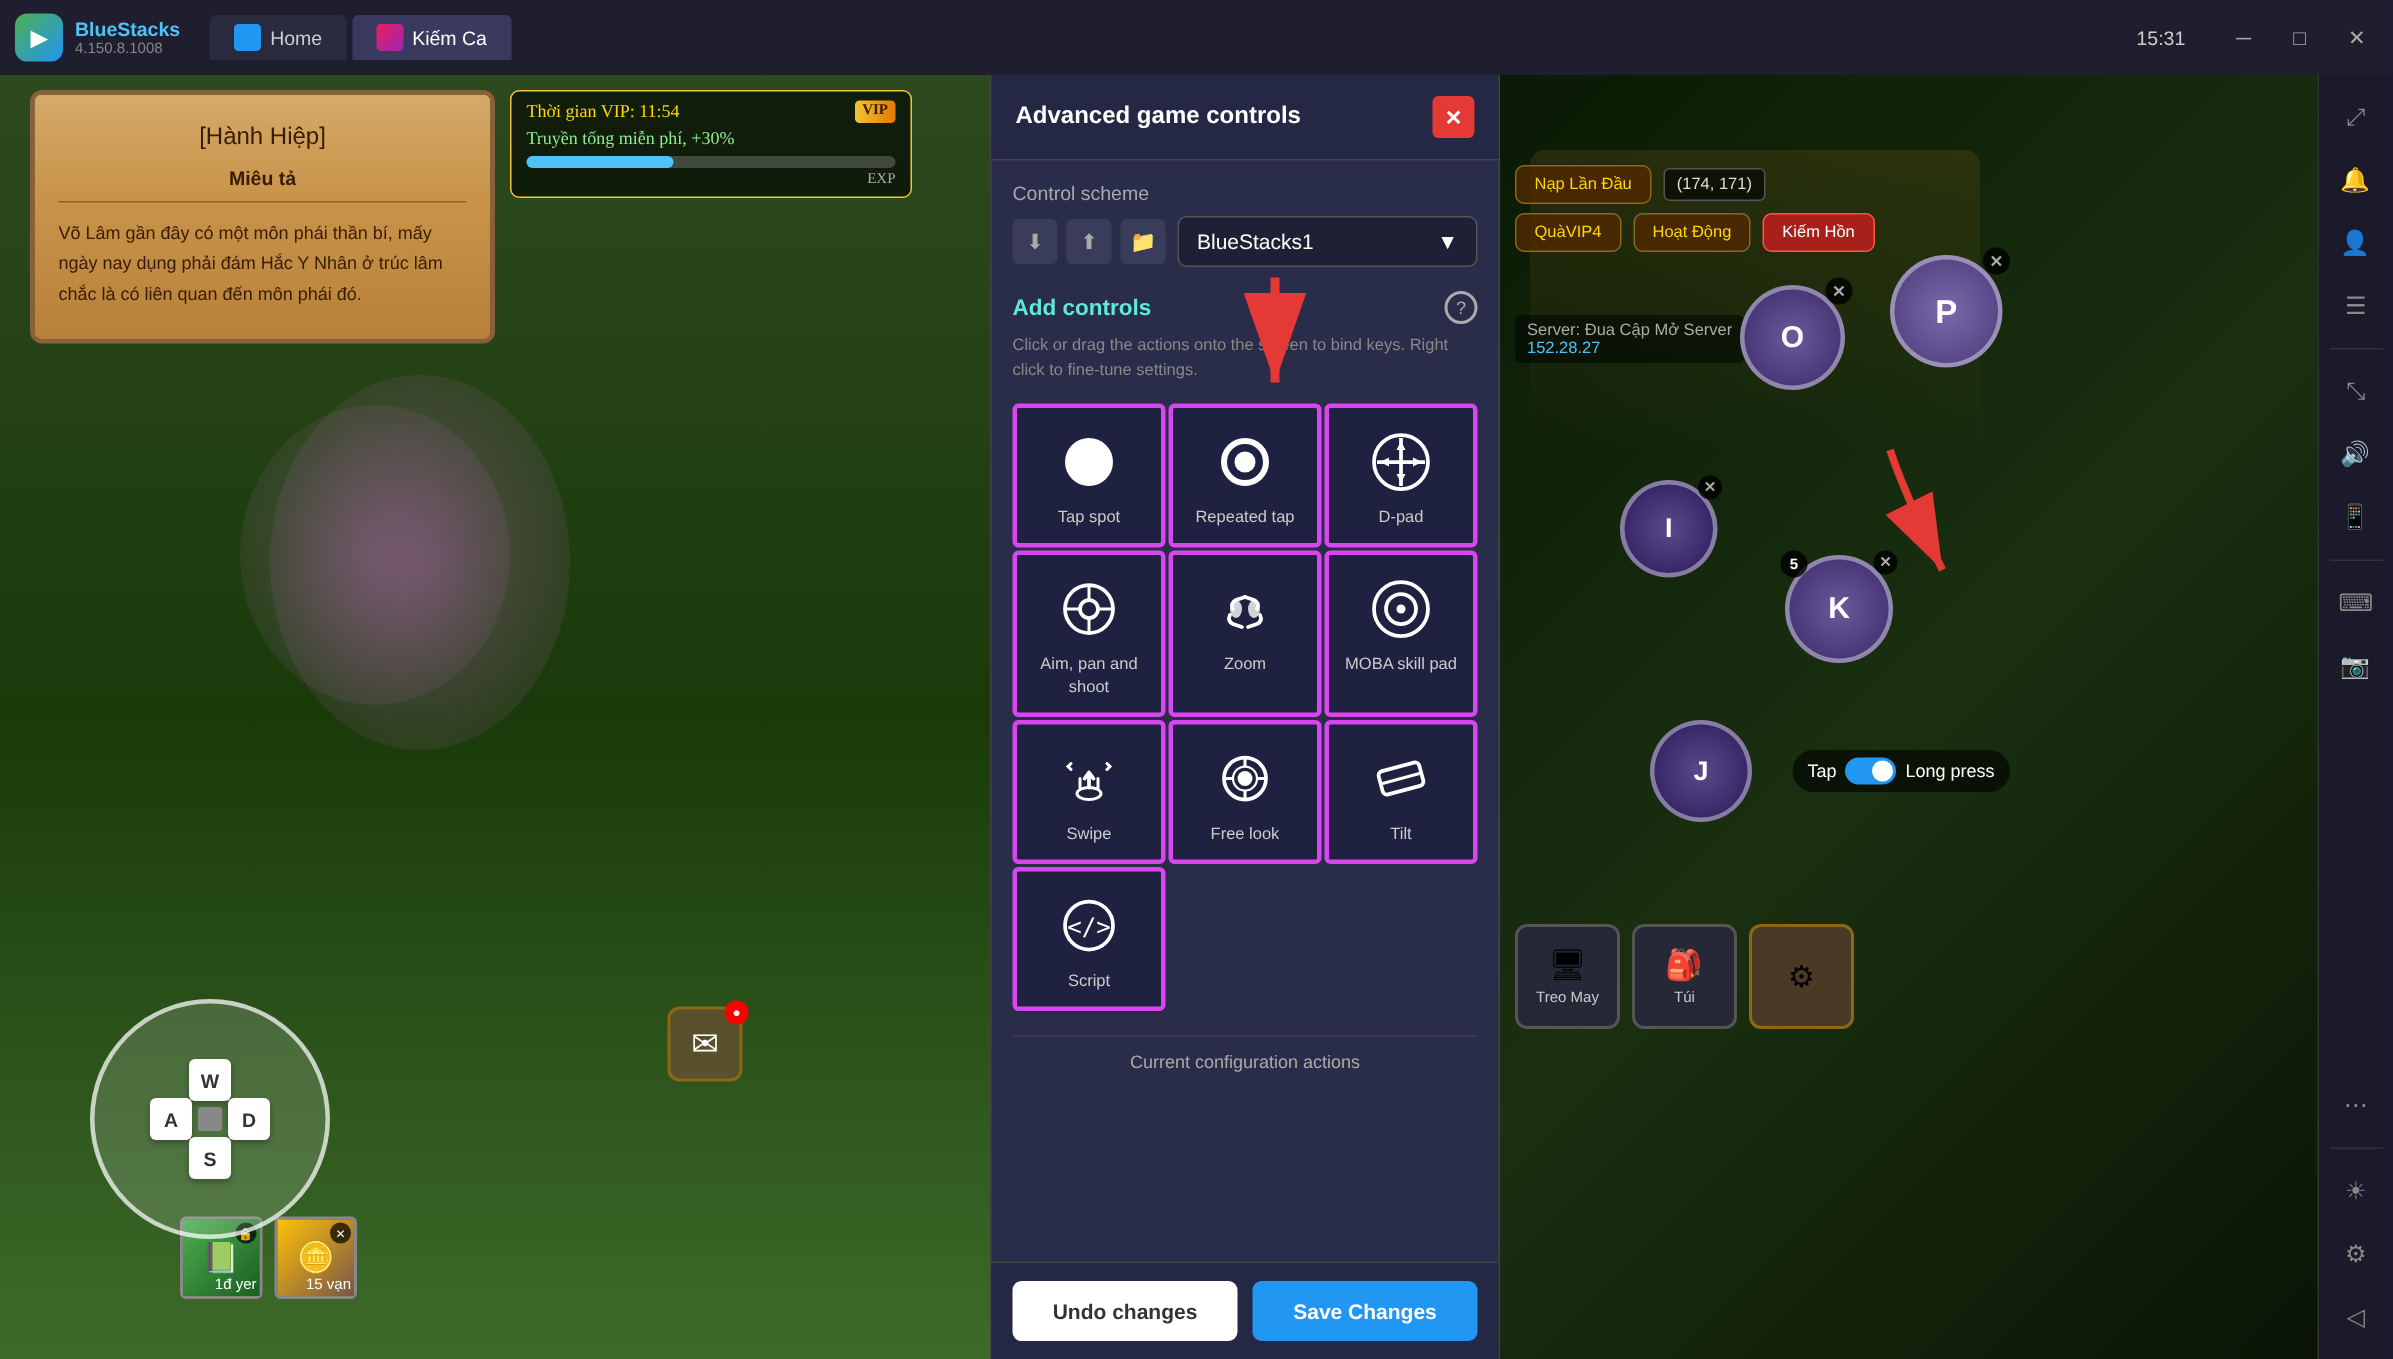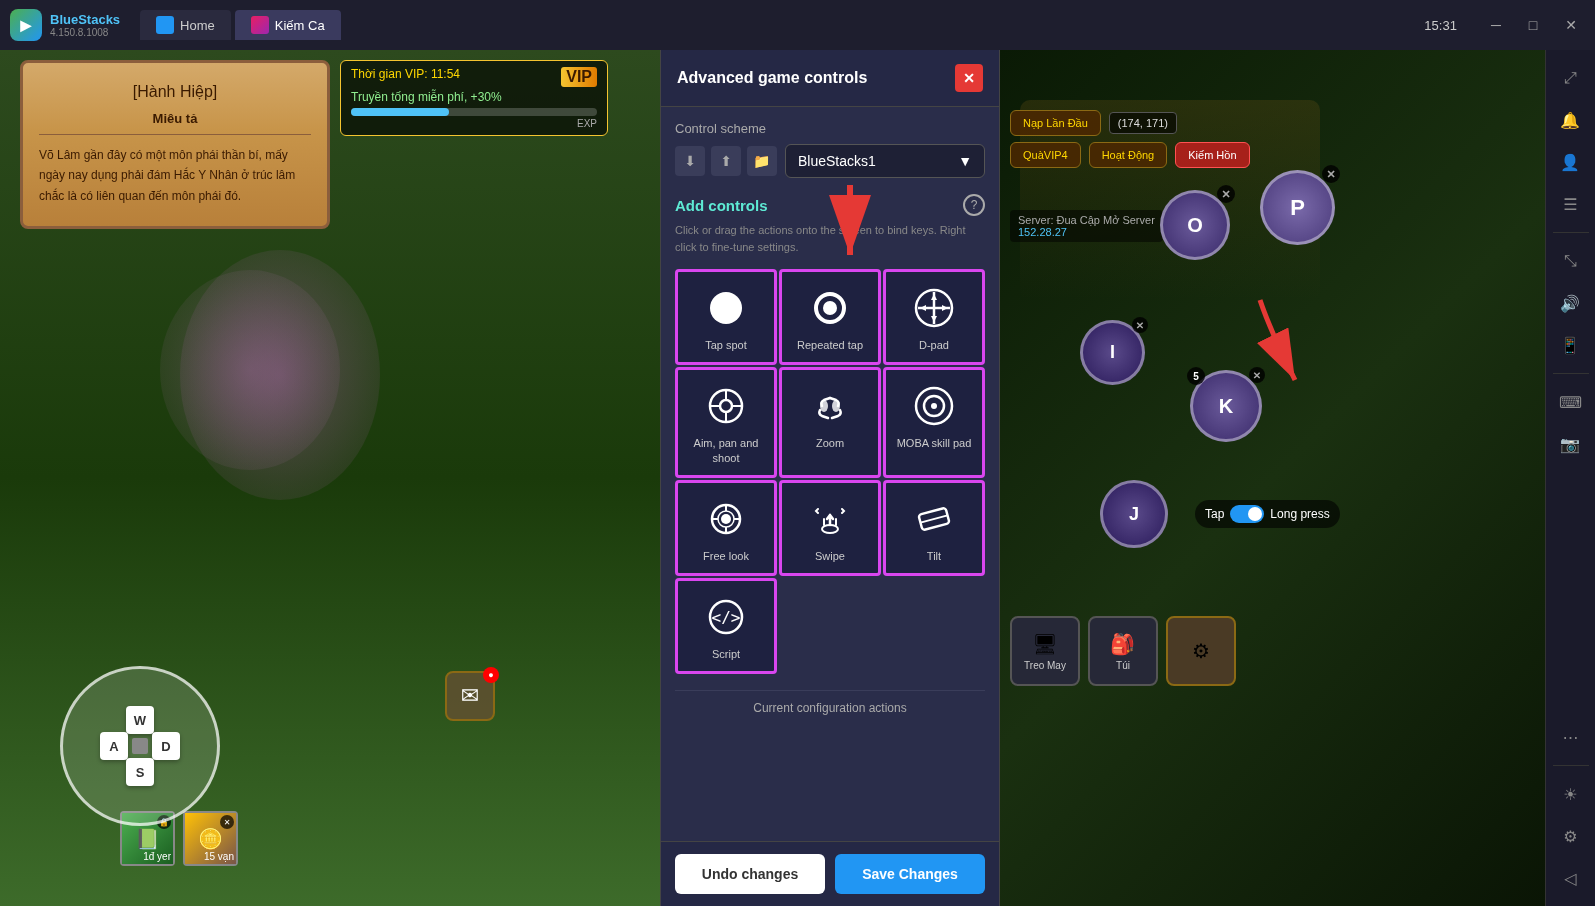--- a/index.html
+++ b/index.html
@@ -105,27 +105,28 @@
     .vip-bar {
       position: absolute;
       top: 10px; left: 340px;
       width: 268px;
       background: rgba(0,0,0,0.6);
       border: 1px solid #f4c430;
       border-radius: 6px;
       padding: 6px 10px;
       font-size: 12px;
       color: #ffd700;
+      font-family: Liberation Serif, serif;
     }
     .vip-row { display: flex; justify-content: space-between; margin-bottom: 3px; }
     .vip-badge {
       display: inline-block;
       background: linear-gradient(90deg, #f4c430, #e07b00);
       color: #3a1a00;
-      font-size: 16px;
+      font-size: 10px;
       font-weight: bold;
       padding: 1px 5px;
       border-radius: 3px;
     }
     .exp-bar {
       height: 8px;
       background: rgba(255,255,255,0.2);
       border-radius: 4px;
       margin-top: 4px;
     }
@@ -618,45 +619,45 @@
             <circle cx="22" cy="22" r="10" fill="none" stroke="white" stroke-width="2.5"></circle>
             <circle cx="22" cy="22" r="3" fill="white"></circle>
           </svg>
         </div>
         <span class="control-label">MOBA skill pad</span>
       </div>
 
       <div class="control-item">
         <div class="control-icon">
           <svg class="ctrl-svg" viewBox="0 0 44 44">
+
+            <path d="M22 28 L22 18 M22 18 L19 22 M22 18 L25 22" stroke="white" stroke-width="2.5" stroke-linecap="round" fill="none"></path>
+            <path d="M16 28 L16 22 M28 28 L28 22" stroke="white" stroke-width="2" stroke-linecap="round" fill="none"></path>
+            <ellipse cx="22" cy="32" rx="8" ry="4" fill="none" stroke="white" stroke-width="2"></ellipse>
+
+            <path d="M10 16 L8 14 L10 12" stroke="white" stroke-width="2" fill="none" stroke-linecap="round"></path>
+            <path d="M34 16 L36 14 L34 12" stroke="white" stroke-width="2" fill="none" stroke-linecap="round"></path>
+          </svg>
+        </div>
+        <span class="control-label">Swipe</span>
+      </div>
+
+      <div class="control-item">
+        <div class="control-icon">
+          <svg class="ctrl-svg" viewBox="0 0 44 44">
             <circle cx="22" cy="22" r="14" fill="none" stroke="white" stroke-width="2.5"></circle>
             <circle cx="22" cy="22" r="5" fill="white"></circle>
             <circle cx="22" cy="22" r="8" fill="none" stroke="white" stroke-width="1.5"></circle>
             <line x1="22" y1="8" x2="22" y2="14" stroke="white" stroke-width="2"></line>
             <line x1="22" y1="30" x2="22" y2="36" stroke="white" stroke-width="2"></line>
             <line x1="8" y1="22" x2="14" y2="22" stroke="white" stroke-width="2"></line>
             <line x1="30" y1="22" x2="36" y2="22" stroke="white" stroke-width="2"></line>
           </svg>
         </div>
         <span class="control-label">Free look</span>
-      </div>
-
-      <div class="control-item">
-        <div class="control-icon">
-          <svg class="ctrl-svg" viewBox="0 0 44 44">
-
-            <path d="M22 28 L22 18 M22 18 L19 22 M22 18 L25 22" stroke="white" stroke-width="2.5" stroke-linecap="round" fill="none"></path>
-            <path d="M16 28 L16 22 M28 28 L28 22" stroke="white" stroke-width="2" stroke-linecap="round" fill="none"></path>
-            <ellipse cx="22" cy="32" rx="8" ry="4" fill="none" stroke="white" stroke-width="2"></ellipse>
-
-            <path d="M10 16 L8 14 L10 12" stroke="white" stroke-width="2" fill="none" stroke-linecap="round"></path>
-            <path d="M34 16 L36 14 L34 12" stroke="white" stroke-width="2" fill="none" stroke-linecap="round"></path>
-          </svg>
-        </div>
-        <span class="control-label">Swipe</span>
       </div>
 
       <div class="control-item">
         <div class="control-icon">
           <svg class="ctrl-svg" viewBox="0 0 44 44">
 
             <rect x="8" y="14" width="28" height="16" rx="3" fill="none" stroke="white" stroke-width="2.5" transform="rotate(-15 22 22)"></rect>
             <line x1="8" y1="22" x2="36" y2="22" stroke="white" stroke-width="2" transform="rotate(-15 22 22)"></line>
           </svg>
         </div>

